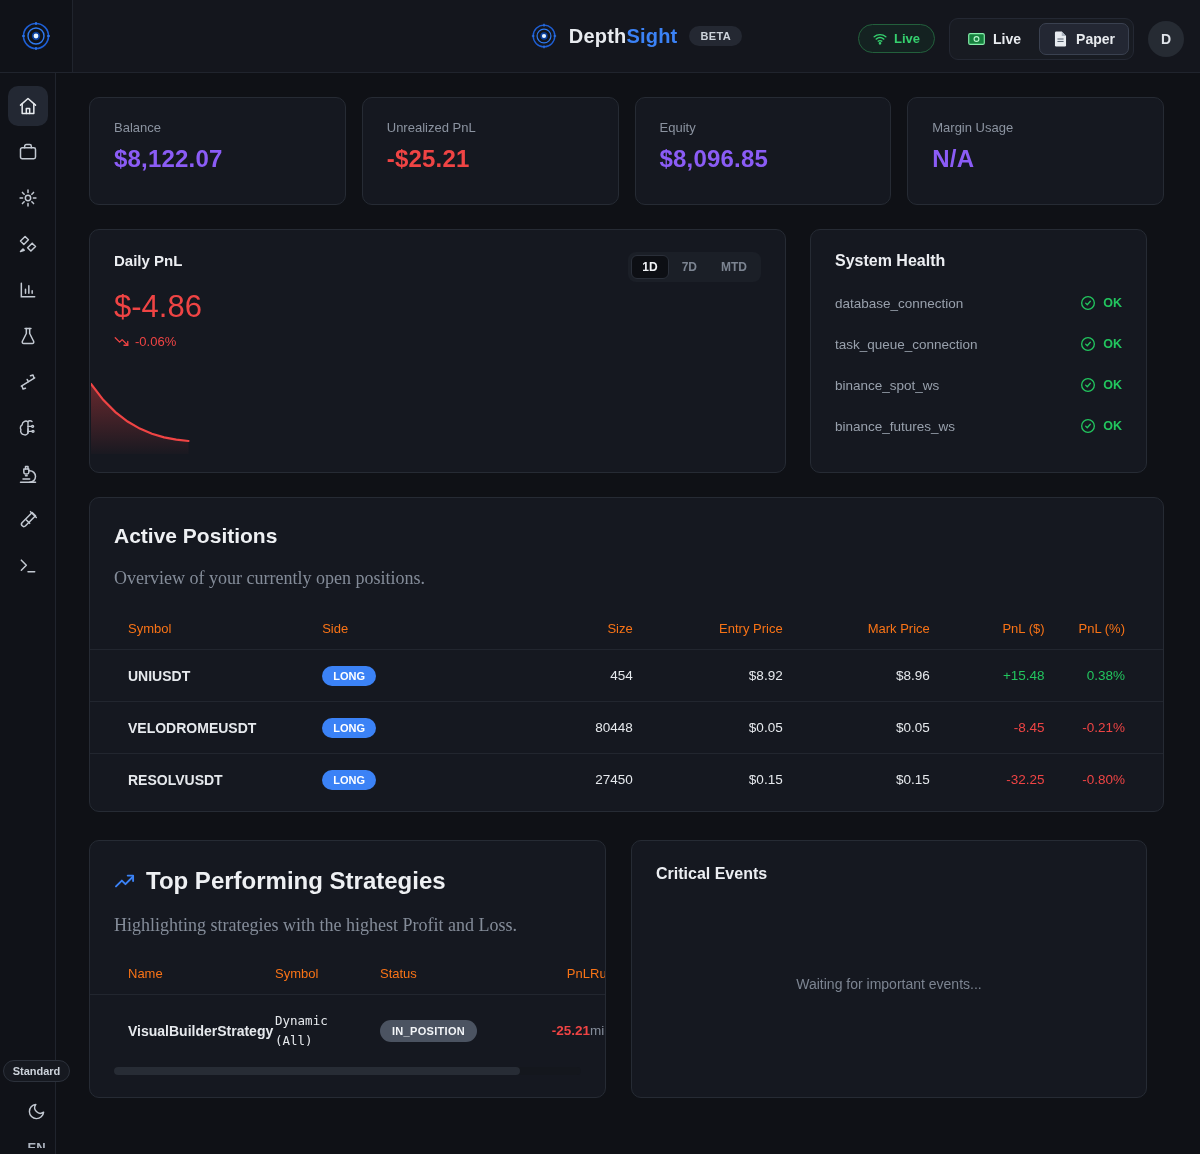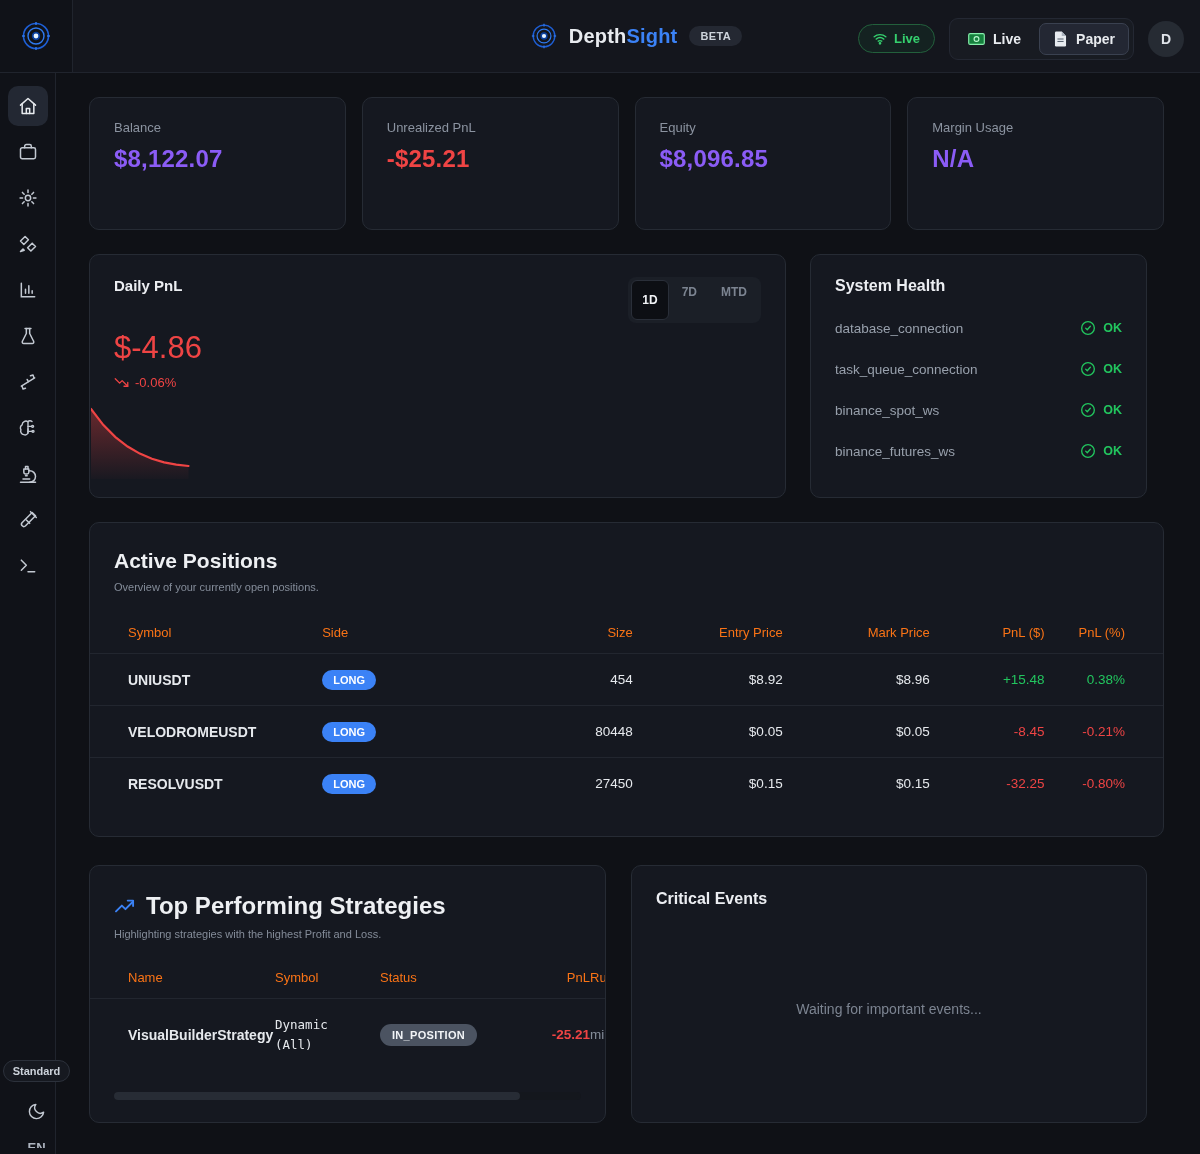--- a/index.html
+++ b/index.html
@@ -81,47 +81,47 @@
   .main { flex:1; padding:24px 36px 0 33px; }
 
   
   .page-title-row { display:flex; align-items:center; gap:14px; margin:8px 0 26px 6px; }
   .page-title { font-size:23px; font-weight:bold; color:#e4e7ec; }
 
   
   .card { background:#151820; border:1px solid #262b34; border-radius:10px; }
 
   .stats-grid { display:grid; grid-template-columns:repeat(4,1fr); gap:16px; margin-bottom:24px; }
-  .stat-card { padding:22px 24px; height:133px; }
+  .stat-card { padding:22px 24px; height:108px; }
   .stat-label { font-size:13px; color:#8b93a0; margin-bottom:10px; }
   .stat-value { font-size:24px; font-weight:bold; color:#8b5cf6; letter-spacing:.2px; }
   .neg { color:#ef4444 !important; }
   .pos { color:#22c55e !important; }
 
   .row2 { display:grid; grid-template-columns:697px 337px; gap:24px; margin-bottom:24px; }
   .pnl-card { height:244px; padding:22px 24px 14px; position:relative; display:flex; flex-direction:column; }
   .pnl-head { display:flex; align-items:flex-start; justify-content:space-between; }
   .card-title { font-size:15px; font-weight:bold; color:#eceef2; }
   .range-toggle { display:flex; background:#1b1f27; border-radius:8px; padding:3px; gap:2px; }
   .range-btn { font-size:12px; font-weight:bold; color:#7c8491; padding:5px 11px; border-radius:6px; cursor:pointer; }
-  .range-btn.selected { background:#0d0f14; color:#f1f3f6; border:1px solid #2a2f39; padding:12px 10px; }
+  .range-btn.selected { background:#0d0f14; color:#f1f3f6; border:1px solid #2a2f39; padding:4px 10px; }
   .pnl-value { font-size:31px; font-weight:normal; margin-top:7px; }
   .pnl-change { display:flex; align-items:center; gap:6px; font-size:13px; margin-top:9px; color:#ef4444; }
   .sparkline { position:absolute; left:1px; right:1px; bottom:18px; height:75px; }
 
   .health-card { height:244px; padding:22px 24px; }
   .health-item { display:flex; align-items:center; justify-content:space-between; margin-top:25px; }
   .health-name { font-size:13.5px; color:#98a0ac; }
   .health-ok { display:flex; align-items:center; gap:7px; color:#22c55e; font-size:12.5px; font-weight:bold; }
 
   
   .positions-card { padding:26px 0 10px; margin-bottom:28px; height:315px; }
   .positions-head { padding:0 24px; }
   .section-title { font-size:21px; font-weight:bold; color:#eef0f3; }
-  .section-sub { font-size:11px; color:#848c99; margin-top:8px; }
+  .section-sub { font-size:18px; color:#848c99; margin-top:20px;font-family:Liberation Serif, serif; }
   table { border-collapse:collapse; width:100%; }
   .positions-table { margin-top:22px; }
   th { font-size:13px; font-weight:normal; color:#f97316; text-align:left; padding:10px 0 13px; }
   td { font-size:13.5px; color:#e6e9ed; padding:0; height:52px; }
   .positions-table th:first-child, .positions-table td:first-child { padding-left:38px; }
   .positions-table th:last-child, .positions-table td:last-child { padding-right:38px; }
   .positions-table tbody tr { border-top:1px solid #22262f; }
   .col-num { text-align:right; }
   .sym { font-weight:bold; font-size:14px; }
   .side-pill {

